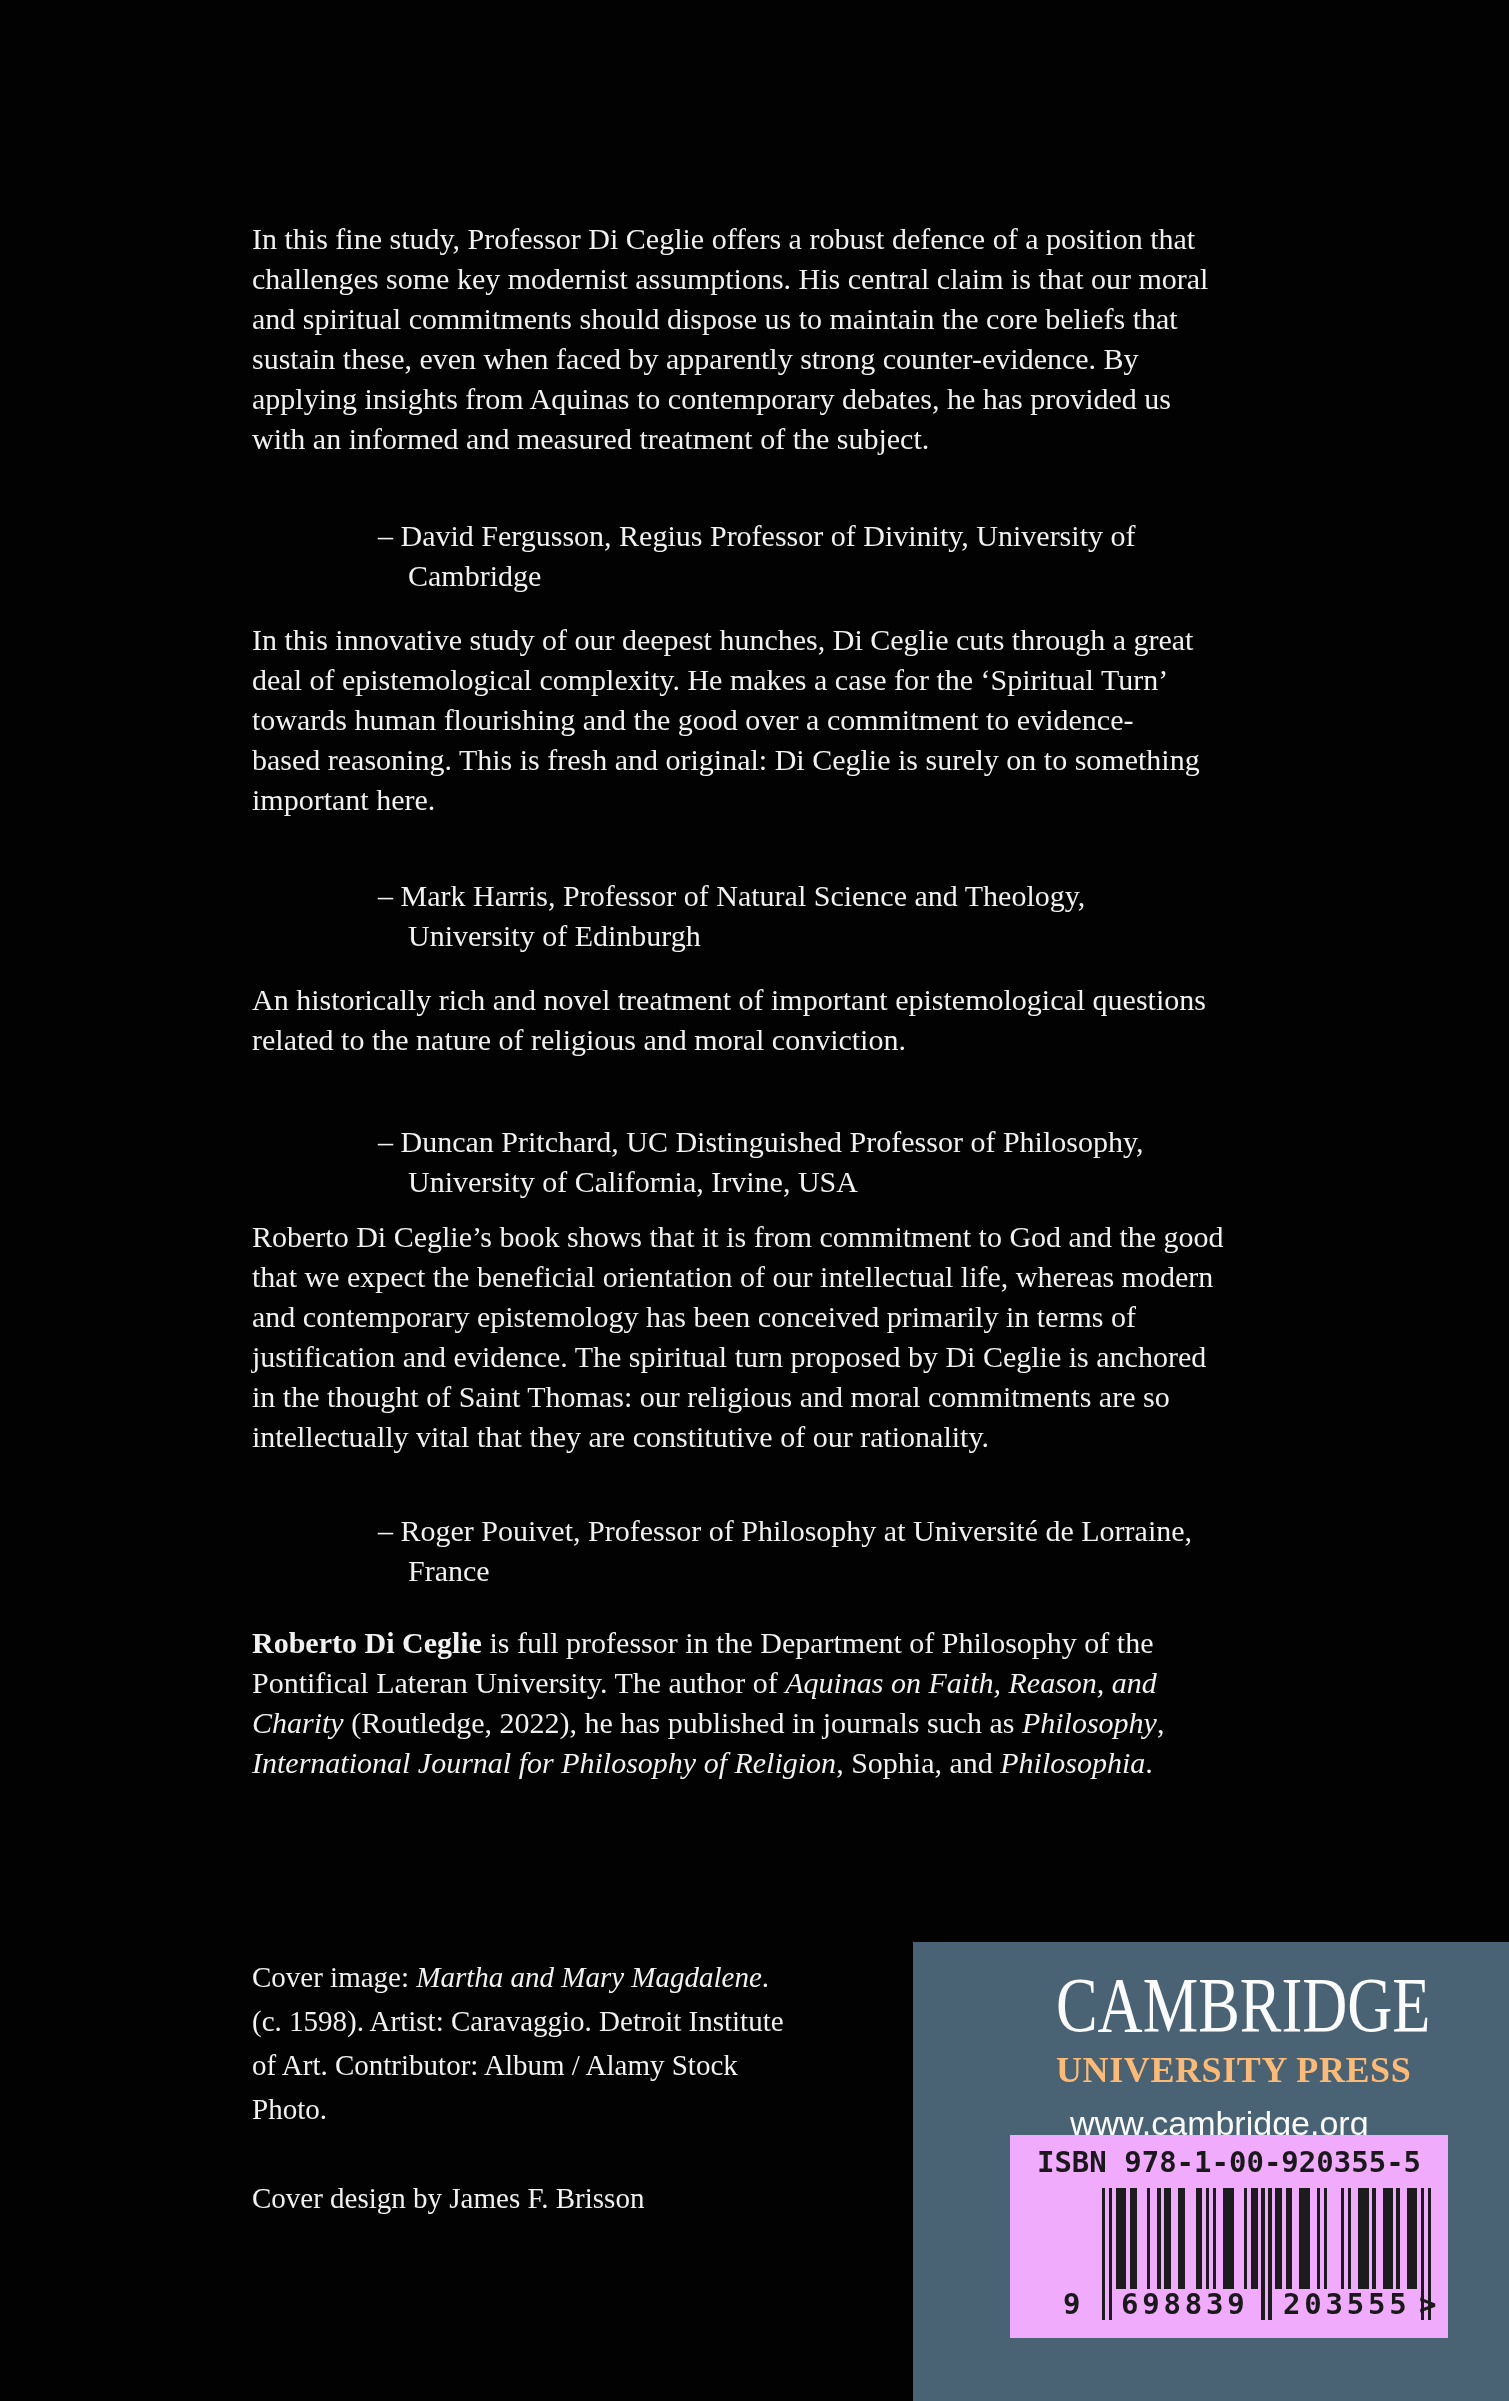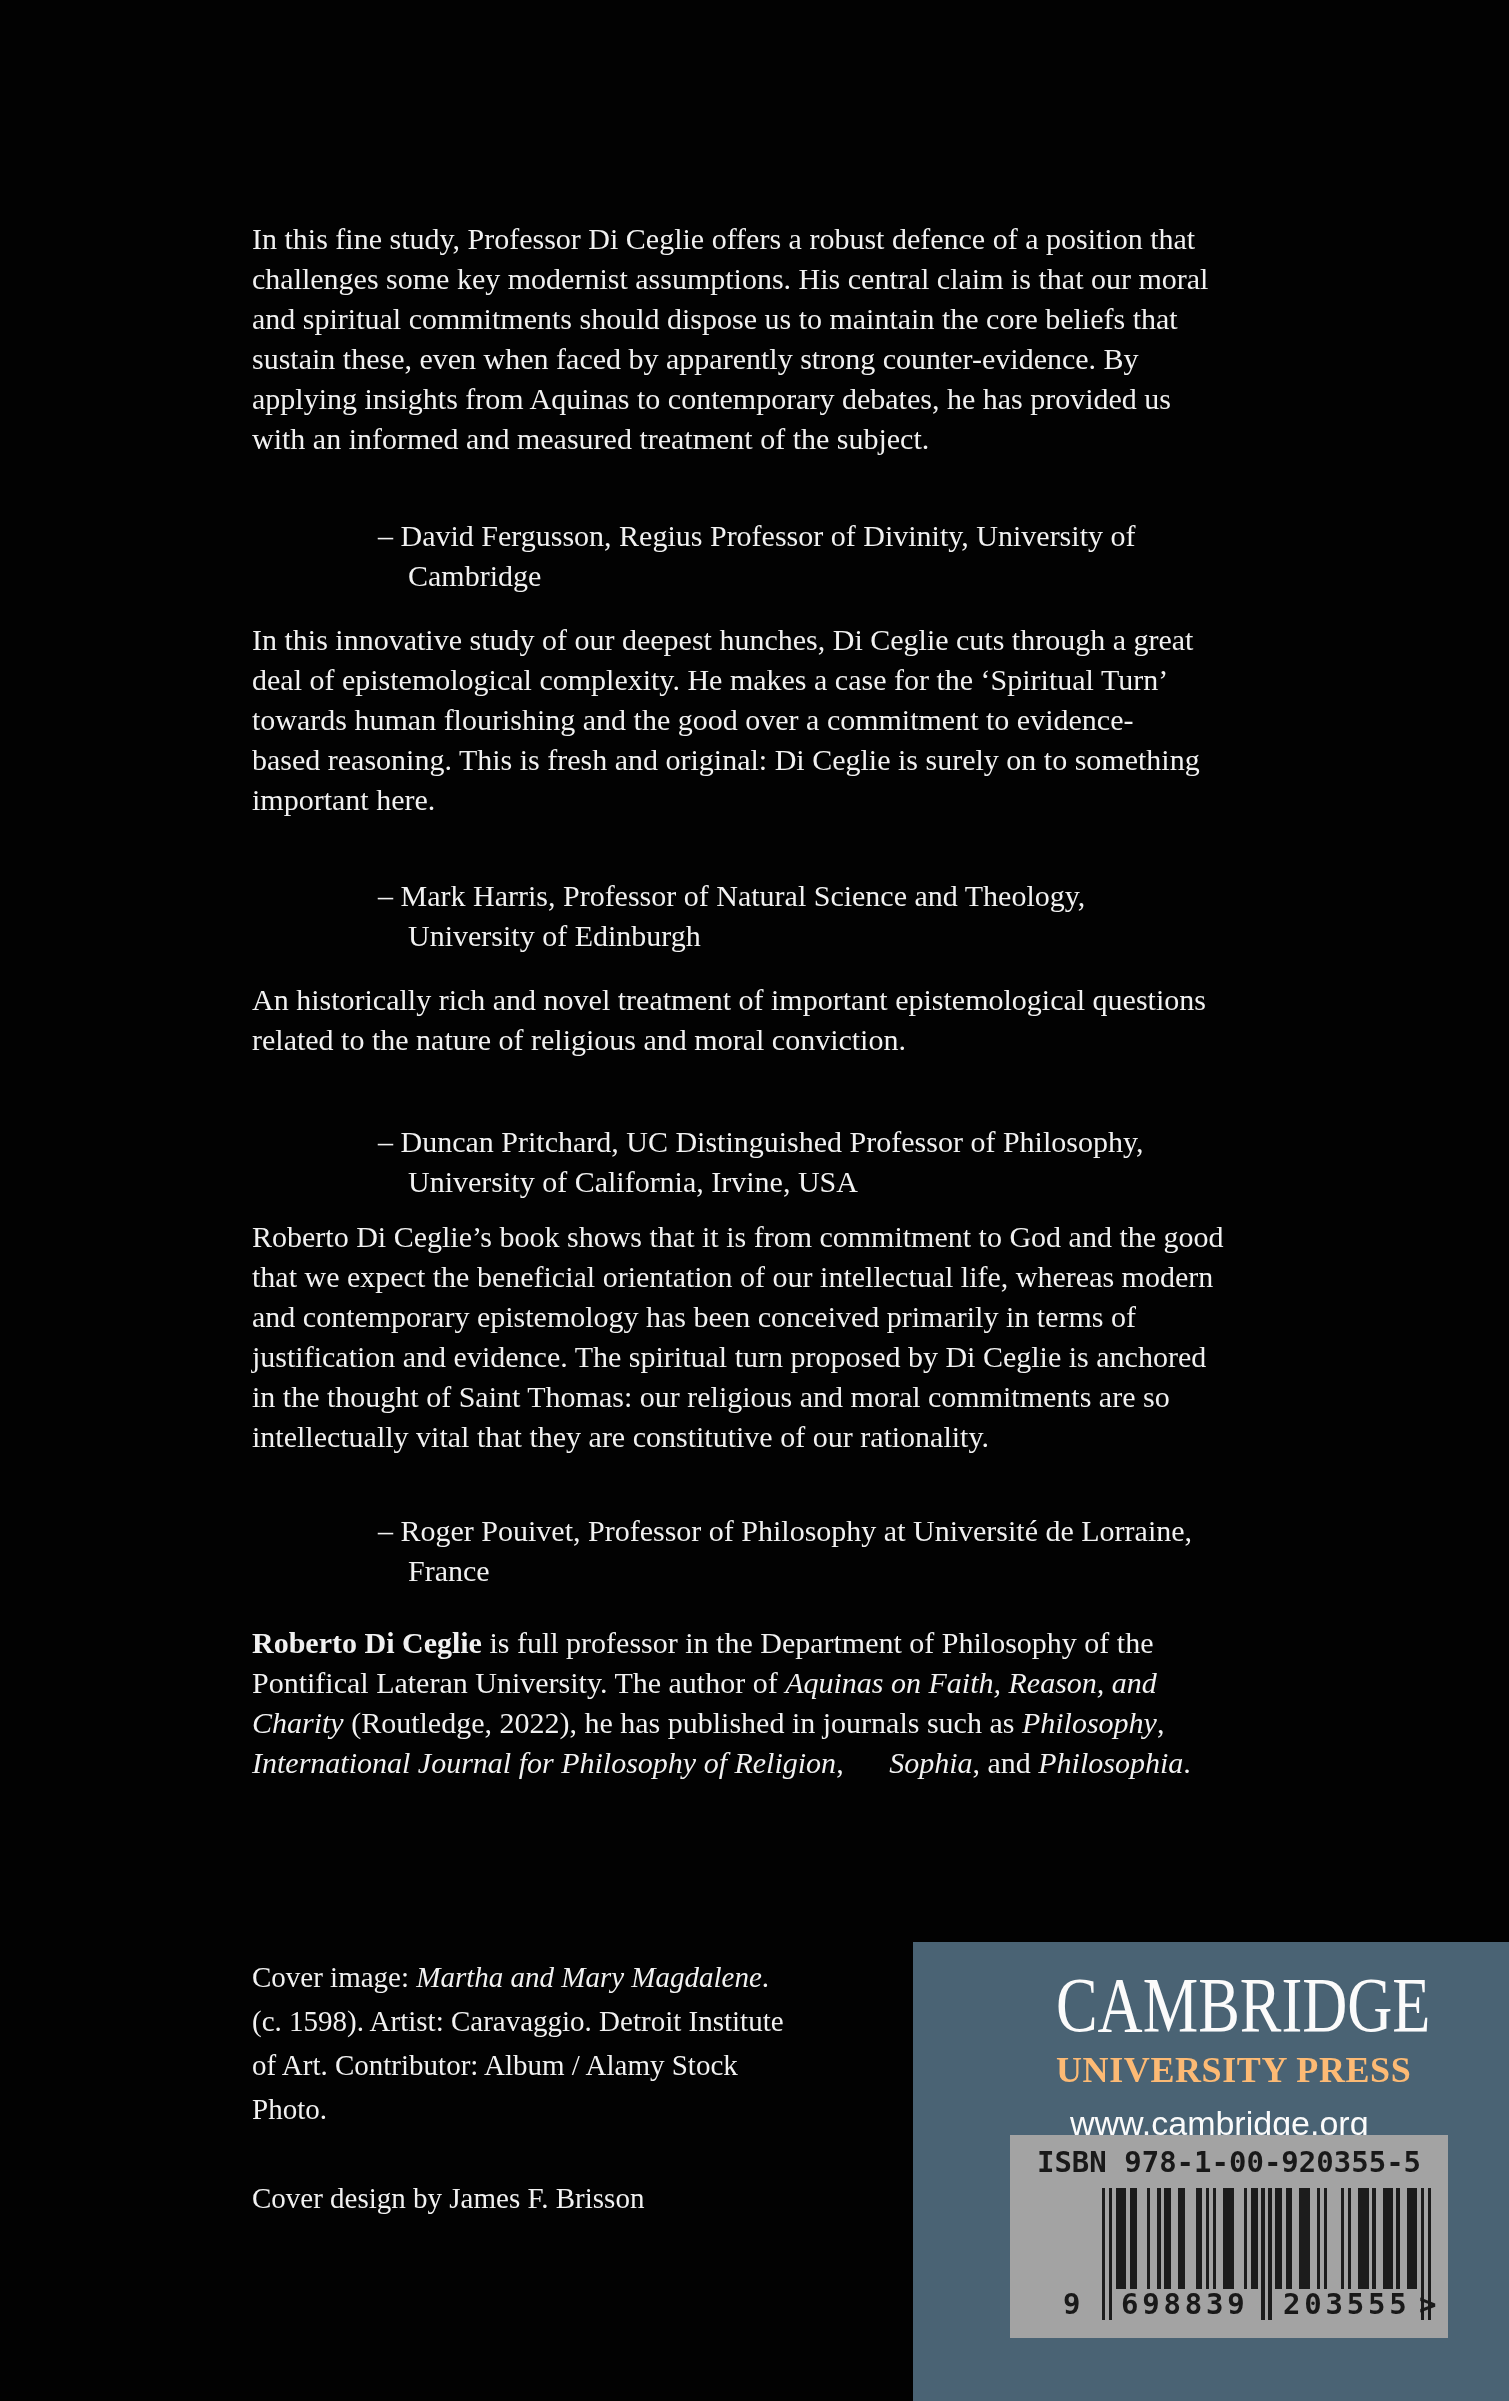--- a/index.html
+++ b/index.html
@@ -36,21 +36,21 @@
     font-size:36px;font-weight:700;color:#fdba74;
     letter-spacing:0.6px;white-space:nowrap;
   }
   .cup-url{
     position:absolute;left:157px;top:162px;
     font-family:"Liberation Sans","DejaVu Sans",sans-serif;
     font-size:34px;font-weight:400;color:#fbfbfb;white-space:nowrap;
   }
   .isbn-panel{
     position:absolute;left:97px;top:193px;width:438px;height:203px;
-    background:#a3a3a3;color:#191919;
+    background:#f0abfc;color:#191919;
   }
   .isbn-label{
     position:absolute;left:0;top:10px;width:100%;
     text-align:center;
     font-family:"DejaVu Sans Mono","Liberation Mono",monospace;
     font-weight:700;font-size:29px;letter-spacing:0px;white-space:nowrap;
   }
   .barcode-svg{position:absolute;left:92px;top:53px;width:329px;height:132px;}
   .bc-digit{
     position:absolute;top:152px;
@@ -94,21 +94,21 @@
 and contemporary epistemology has been conceived primarily in terms of
 justification and evidence. The spiritual turn proposed by Di Ceglie is anchored
 in the thought of Saint Thomas: our religious and moral commitments are so
 intellectually vital that they are constitutive of our rationality.</div>
   <div class="blk quote-attr" style="top:1470px">– Roger Pouivet, Professor of Philosophy at Université de Lorraine,
 France</div>
 
   <div class="blk bio" style="top:1623px"><span style="font-weight: 700;">Roberto Di Ceglie</span><span> is full professor in the Department of Philosophy of the
 Pontifical Lateran University. The author of </span><span style="font-style: italic;">Aquinas on Faith, Reason, and
 Charity</span><span> (Routledge, 2022), he has published in journals such as </span><span style="font-style: italic;">Philosophy</span><span>,
-</span><span style="font-style: italic;">International Journal for Philosophy of Religion</span><span>, </span><span style="font-style: italic; margin-left: 38px;">Sophia</span><span>, and </span><span style="font-style: italic;">Philosophia</span><span>.</span></div>
+</span><span style="font-style: italic;">International Journal for Philosophy of Religion</span><span>, </span><span style="">Sophia</span><span>, and </span><span style="font-style: italic;">Philosophia</span><span>.</span></div>
 
   <div class="blk credit" style="top:1955px;width:642px"><span>Cover image: </span><span style="font-style: italic;">Martha and Mary Magdalene</span><span>.
 (c. 1598). Artist: Caravaggio. Detroit Institute
 of Art. Contributor: Album / Alamy Stock
 Photo.</span></div>
 
   <div class="blk design-credit" style="top:2179px">Cover design by James F. Brisson</div>
 
   <div class="cup-box">
     <div class="cup-wordmark">CAMBRIDGE</div>

